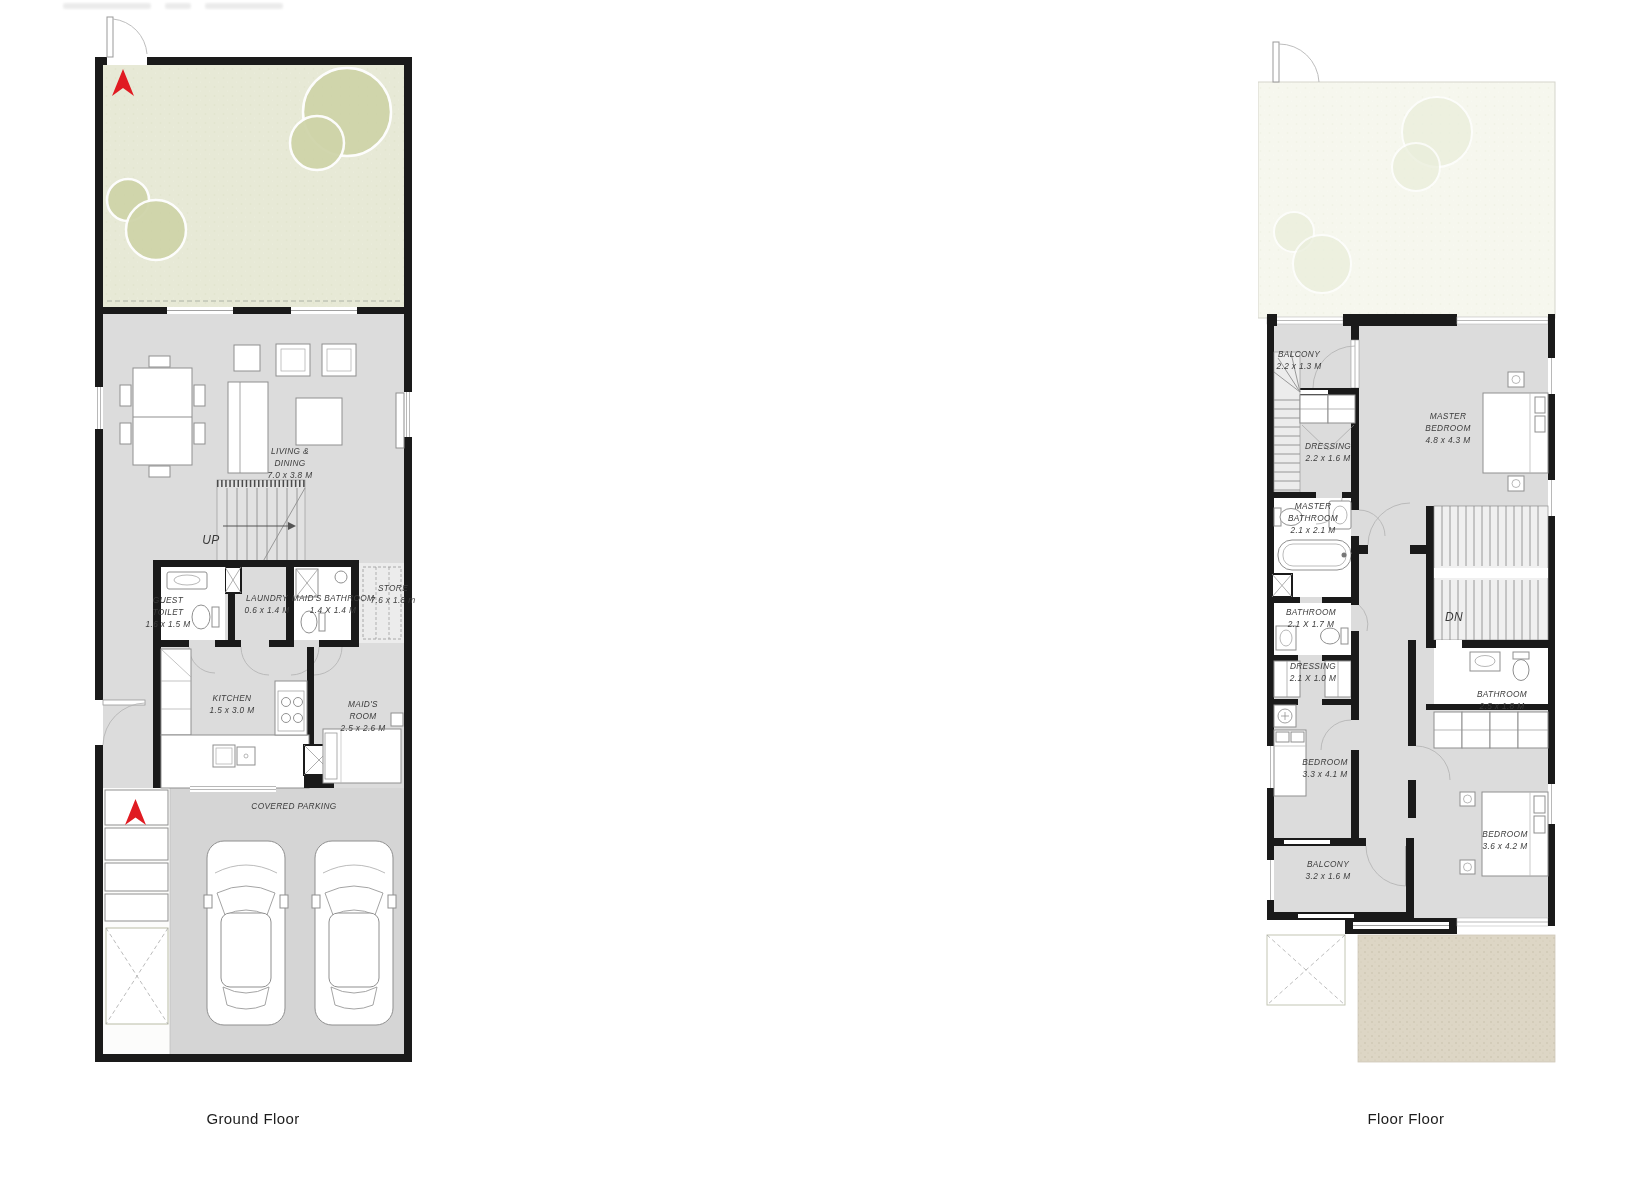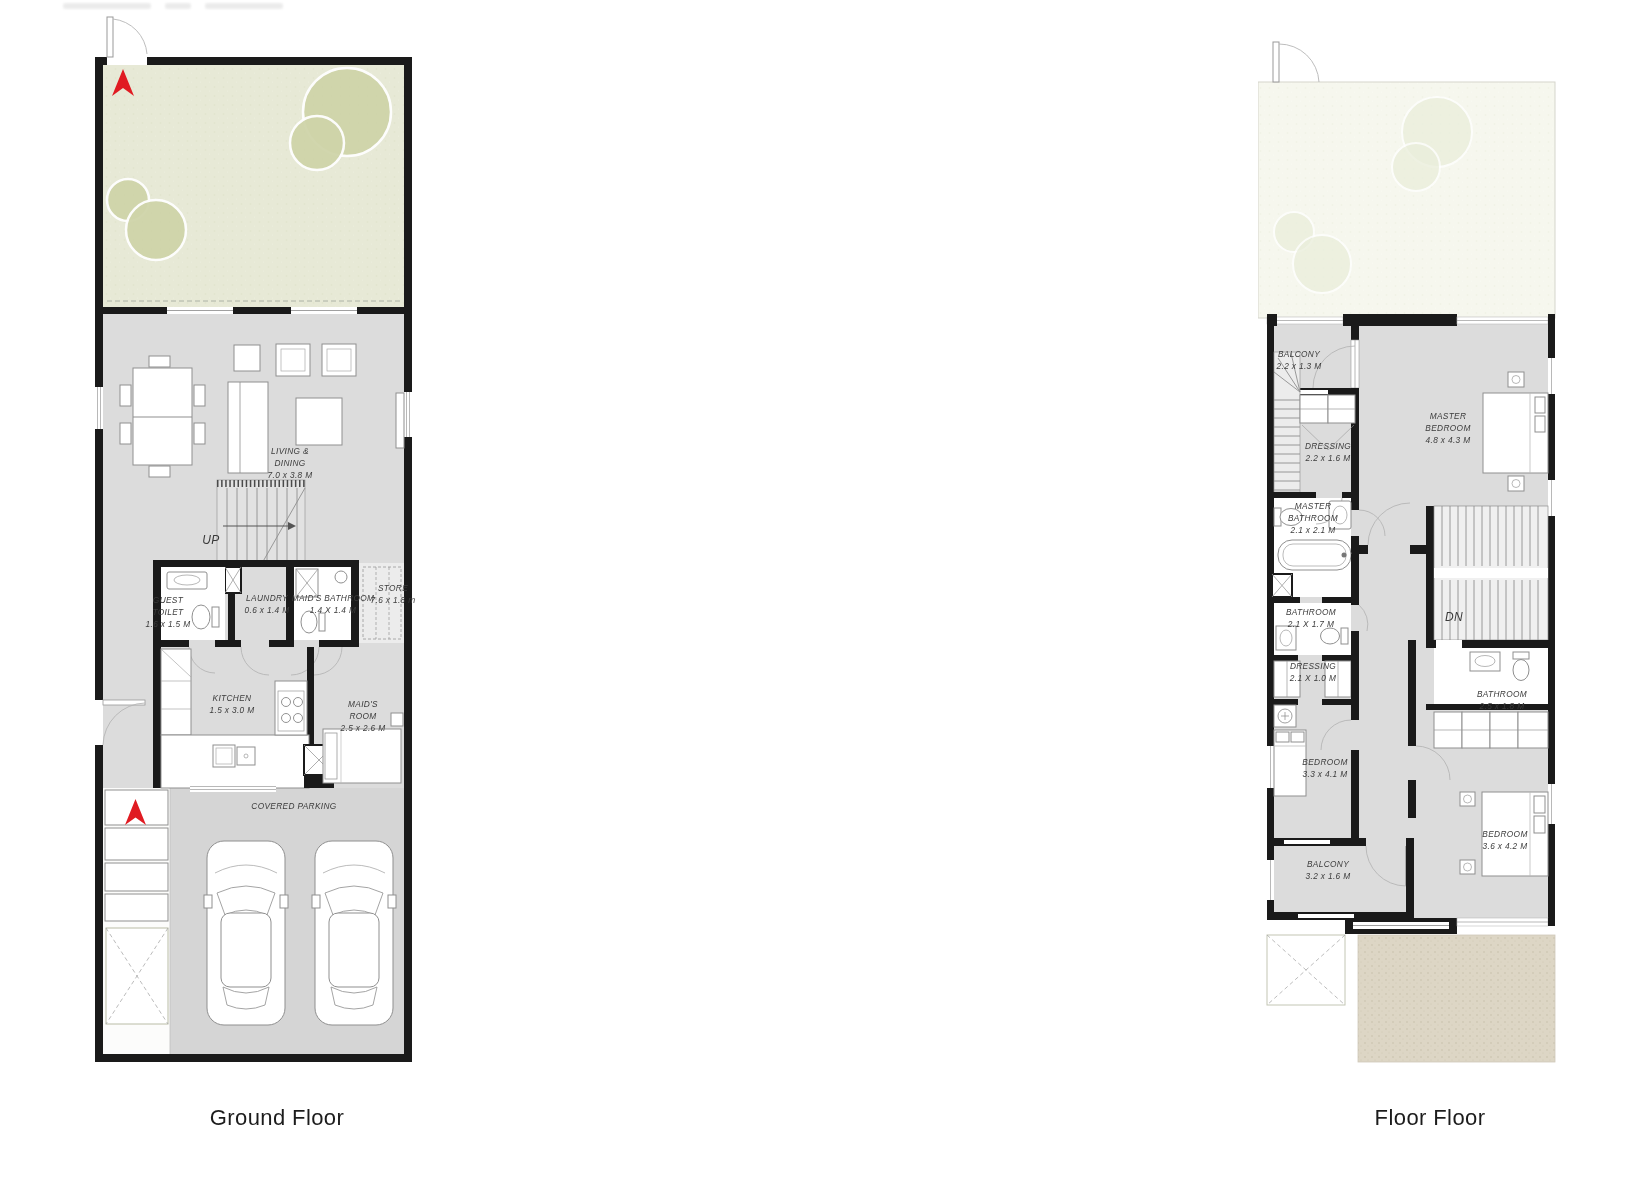--- a/index.html
+++ b/index.html
@@ -16,22 +16,22 @@
     --title-ink:#1c1c1c;
   }
   html,body{margin:0;padding:0;background:#fff;}
   #stage{position:relative;width:1640px;height:1179px;background:#fff;overflow:hidden;
          font-family:"Liberation Sans", sans-serif;}
   .plan-svg{position:absolute;}
   .rlabel{position:absolute;transform:translate(-50%,-50%);font-size:8.3px;line-height:1.45;
           letter-spacing:.35px;color:var(--label-ink);white-space:pre-line;text-align:center;
           font-weight:400;font-style:italic;}
   .tiny{font-size:12px;letter-spacing:.3px;}
-  .floor-title{position:absolute;transform:translate(-50%,-50%);font-size:22px;
-          letter-spacing:.4px;color:var(--title-ink);white-space:nowrap;margin-left:24px;}
+  .floor-title{position:absolute;transform:translate(-50%,-50%);font-size:15px;
+          letter-spacing:.4px;color:var(--title-ink);white-space:nowrap;}
   .watermark{position:absolute;left:63px;top:3px;display:flex;gap:14px;opacity:.5;filter:blur(1px);}
   .watermark span{display:inline-block;height:6px;background:#d9d9d9;border-radius:2px;}
   
   .w{fill:var(--wall);}
   .rg{fill:var(--room-gray);}
   .pg{fill:var(--parking-gray);}
   .fw{fill:#fff;stroke:#8f8f8f;stroke-width:1;}
   .arc{stroke:#b5b5b5;fill:none;stroke-width:.9;}
   .tread{stroke:#8f8f8f;fill:none;stroke-width:.9;}
   .shaft{fill:#fff;stroke:#1a1a1a;stroke-width:2;}

